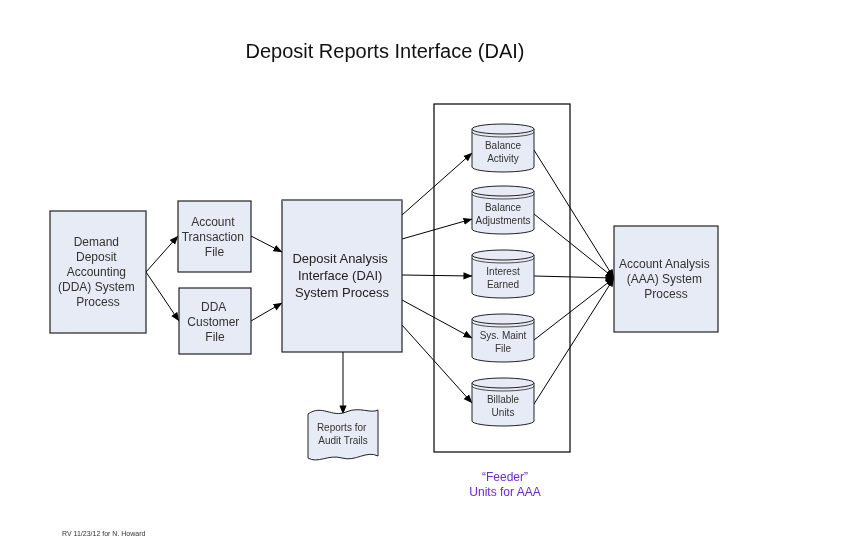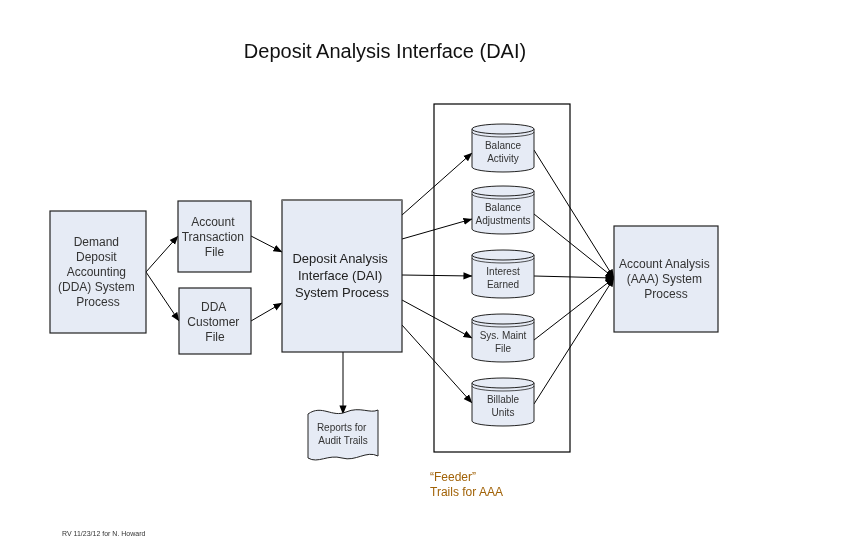--- a/index.html
+++ b/index.html
@@ -5,29 +5,29 @@
   html, body { margin: 0; padding: 0; background: #ffffff; }
   body { width: 844px; height: 550px; position: relative; overflow: hidden;
          font-family: "Liberation Sans", sans-serif; color: #1a1a1a; }
   .title { position: absolute; left: 200px; top: 38px; width: 370px; text-align: center;
            font-size: 20px; line-height: 26px; color: #111; }
   .title div { white-space: nowrap; }
   svg#diagram { position: absolute; left: 0; top: 0; }
   .node-text { font-family: "Liberation Sans", sans-serif; font-size: 12px; fill: #333; }
   .node-text-lg { font-family: "Liberation Sans", sans-serif; font-size: 13px; fill: #222; }
   .node-text-sm { font-family: "Liberation Sans", sans-serif; font-size: 10px; fill: #333; }
-  .caption { position: absolute; left: 430px; top: 470px; width: 150px; 
-             font-size: 12px; line-height: 15px; color: #a16207; }
+  .caption { position: absolute; left: 430px; top: 470px; width: 150px; text-align: center;
+             font-size: 12px; line-height: 15px; color: #6d28d9; }
   .footer { position: absolute; left: 62px; top: 530px; font-size: 7px; color: #333; white-space: nowrap; }
 </style>
 </head>
 <body>
 
 <div class="title">
-  <div>Deposit Analysis Interface (DAI)</div>
+  <div>Deposit Reports Interface (DAI)</div>
 </div>
 
 <svg id="diagram" width="844" height="550" viewBox="0 0 844 550" xmlns="http://www.w3.org/2000/svg">
   <defs>
     <marker id="arrow" viewBox="0 0 10 10" refX="9.5" refY="5" markerWidth="9" markerHeight="9" orient="auto-start-reverse" markerUnits="userSpaceOnUse">
       <path d="M0,1 L10,5 L0,9 z" fill="#000"></path>
     </marker>
   </defs>
 
   <rect x="434" y="104" width="136" height="348" fill="none" stroke="#000" stroke-width="1.2"></rect>
@@ -140,16 +140,16 @@
         <ellipse cx="503" cy="383" rx="31" ry="5" fill="#e6ebf5" stroke="#222" stroke-width="1"></ellipse>
         <path d="M472,383 A31,5 0 0 0 534,383" transform="translate(0,3)" fill="none" stroke="#222" stroke-width="0.8"></path>
         <text class="node-text-sm" text-anchor="middle" x="503" y="403">Billable</text>
         <text class="node-text-sm" text-anchor="middle" x="503" y="416">Units</text>
       </g>
     </g>
 </svg>
 
 <div class="caption">
   <div>“Feeder”</div>
-  <div>Trails for AAA</div>
+  <div>Units for AAA</div>
 </div>
 
 <div class="footer">RV 11/23/12 for N. Howard</div>
 
 </body></html>

